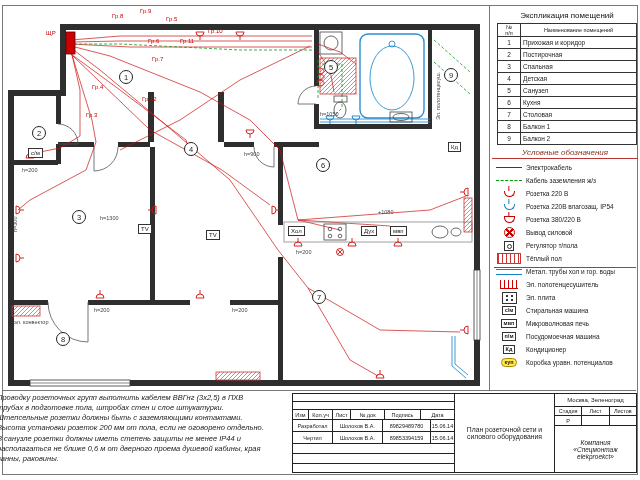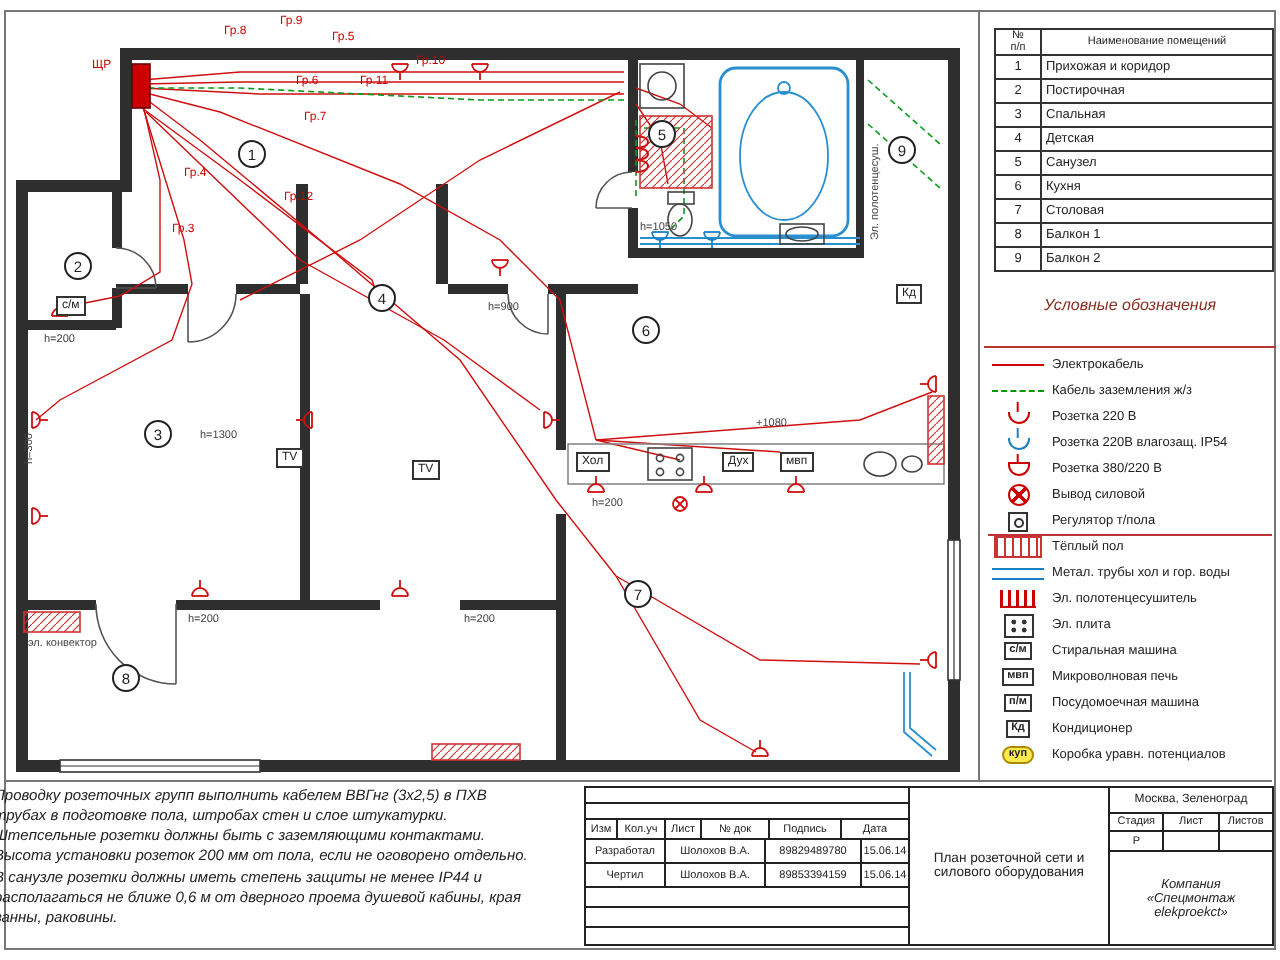--- a/index.html
+++ b/index.html
@@ -24,21 +24,21 @@
   .explication .title{font-size:8px;text-align:center;color:#111;}
   .explication table{border-collapse:collapse;width:100%;margin-top:3px;}
   .explication th,.explication td{border:1px solid #333;font-size:6.5px;font-weight:normal;
        padding:0 2px;height:11px;}
   .explication th{white-space:pre-line;font-size:5.5px;text-align:center;}
   .explication td.num{width:18px;text-align:center;}
 
   
   .legend{position:absolute;left:492px;top:148px;width:146px;}
   .legend .title{font-size:8px;font-style:italic;color:#8a2f20;text-align:center;
-       border-bottom:1px solid #b33;padding-bottom:16px;margin-bottom:2px;}
+       border-bottom:1px solid #b33;padding-bottom:1px;margin-bottom:2px;}
   .legend-rule{position:absolute;left:2px;right:2px;top:119px;border-top:1px solid #b33;}
   .lg-row{display:flex;align-items:center;height:13px;position:relative;}
   .lg-sym{width:34px;flex:0 0 34px;display:flex;align-items:center;justify-content:center;}
   .lg-label{font-size:6.5px;white-space:nowrap;}
   .shape{display:inline-block;position:relative;}
   .sym-text{border:1px solid #333;font-size:5.5px;line-height:7px;padding:0 2px;}
   .sym-text:empty{display:none;}
   .lg-row[data-sym="line-red"]   .shape{width:26px;border-top:1.5px solid #c00;}
   .lg-row[data-sym="dash-green"] .shape{width:26px;border-top:1.5px dashed #090;}
   .lg-row[data-sym="socket-220"] .shape,
@@ -347,20 +347,21 @@
 
     <span class="room-num" style="left: 312px; top: 290px;">7</span>
 
     <span class="room-num" style="left: 56px; top: 332px;">8</span>
 
     <span class="room-num" style="left: 444px; top: 68px;">9</span>
 
 </div>
 
 <div class="explication">
+  <div class="title">Экспликация помещений</div>
   <table>
     <thead>
       <tr>
         <th>№
 п/п</th>
         <th>Наименование помещений</th>
       </tr>
     </thead>
     <tbody>
 

